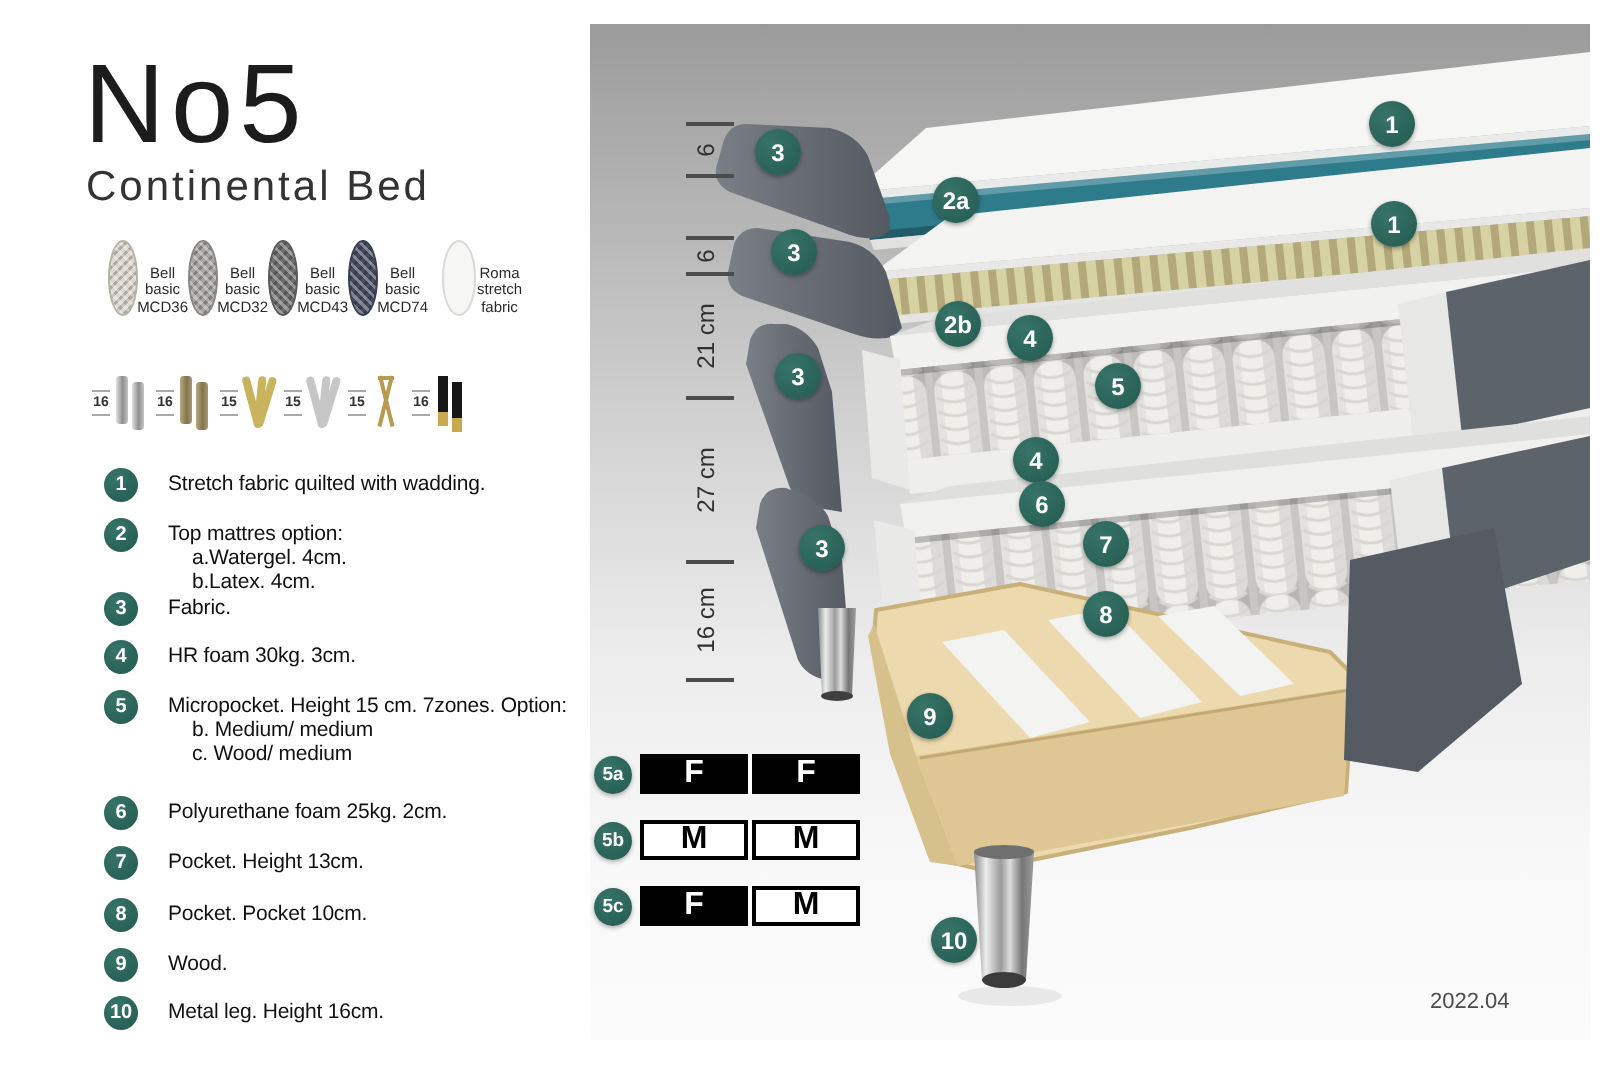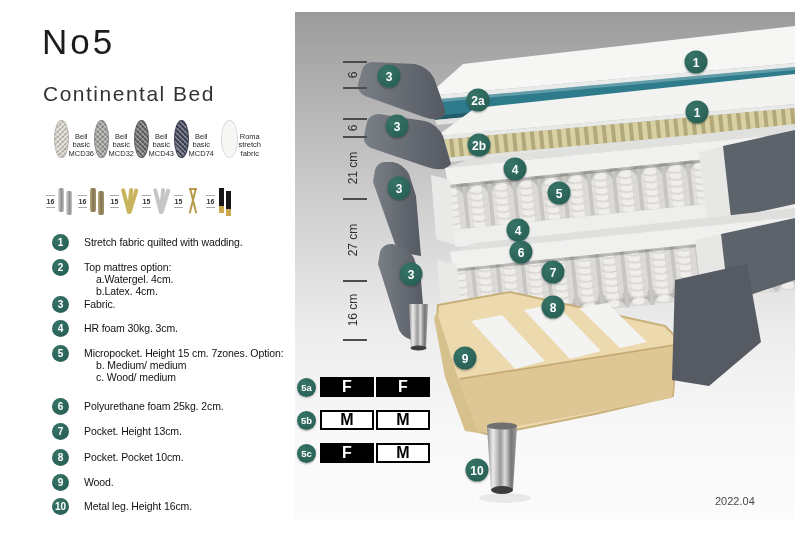--- a/index.html
+++ b/index.html
@@ -1,19 +1,19 @@
 <!DOCTYPE html>
 <html><head>
 <meta charset="utf-8">
 <style>
   html,body{margin:0;padding:0;background:#fff;}
   .page{position:relative;width:800px;height:533px;background:#fff;overflow:hidden;
         font-family:"Liberation Sans",sans-serif;color:#1a1a1a;}
   
-  .title{position:absolute;left:42px;top:24px;font-size:35px;font-weight:100;
+  .title{position:absolute;left:42px;top:24px;font-size:56px;font-weight:100;
          letter-spacing:3px;color:#1c1c1c;line-height:1;}
   .subtitle{position:absolute;left:43px;top:82px;font-size:21px;font-weight:300;
             letter-spacing:1.5px;color:#333;}
   .swatches{position:absolute;left:54px;top:120px;display:flex;}
   .swcell{width:40px;display:flex;flex-direction:row;align-items:flex-end;}
   .swcell.roma{margin-left:7px;}
   .sw{width:38px;height:38px;border-radius:50%;position:relative;border:1px solid rgba(0,0,0,.18);box-sizing:border-box;}
   .sw::after{content:"";position:absolute;inset:0;border-radius:50%;
      background-image:repeating-linear-gradient(45deg,rgba(255,255,255,.35) 0 1.5px,transparent 1.5px 3.5px),
                       repeating-linear-gradient(-45deg,rgba(0,0,0,.22) 0 1.5px,transparent 1.5px 3.5px);}
@@ -365,21 +365,21 @@
     <div class="sl" style="left:58px;top:63px">6</div>
     <div class="sl" style="left:58px;top:116px">6</div>
     <div class="sl" style="left:58px;top:156px">21 cm</div>
     <div class="sl" style="left:58px;top:228px">27 cm</div>
     <div class="sl" style="left:58px;top:298px">16 cm</div>
 
     <div class="badge" style="left:94px;top:64px">3</div>
     <div class="badge" style="left:183px;top:88px">2a</div>
     <div class="badge" style="left:401px;top:50px">1</div>
     <div class="badge" style="left:102px;top:114px">3</div>
-    <div class="badge" style="left:184px;top:133px">2b</div>
+    <div class="badge" style="left:184px;top:150px">2b</div>
     <div class="badge" style="left:402px;top:100px">1</div>
     <div class="badge" style="left:220px;top:157px">4</div>
     <div class="badge" style="left:264px;top:181px">5</div>
     <div class="badge" style="left:104px;top:176px">3</div>
     <div class="badge" style="left:223px;top:218px">4</div>
     <div class="badge" style="left:226px;top:240px">6</div>
     <div class="badge" style="left:258px;top:260px">7</div>
     <div class="badge" style="left:116px;top:262px">3</div>
     <div class="badge" style="left:258px;top:295px">8</div>
     <div class="badge" style="left:170px;top:346px">9</div>

